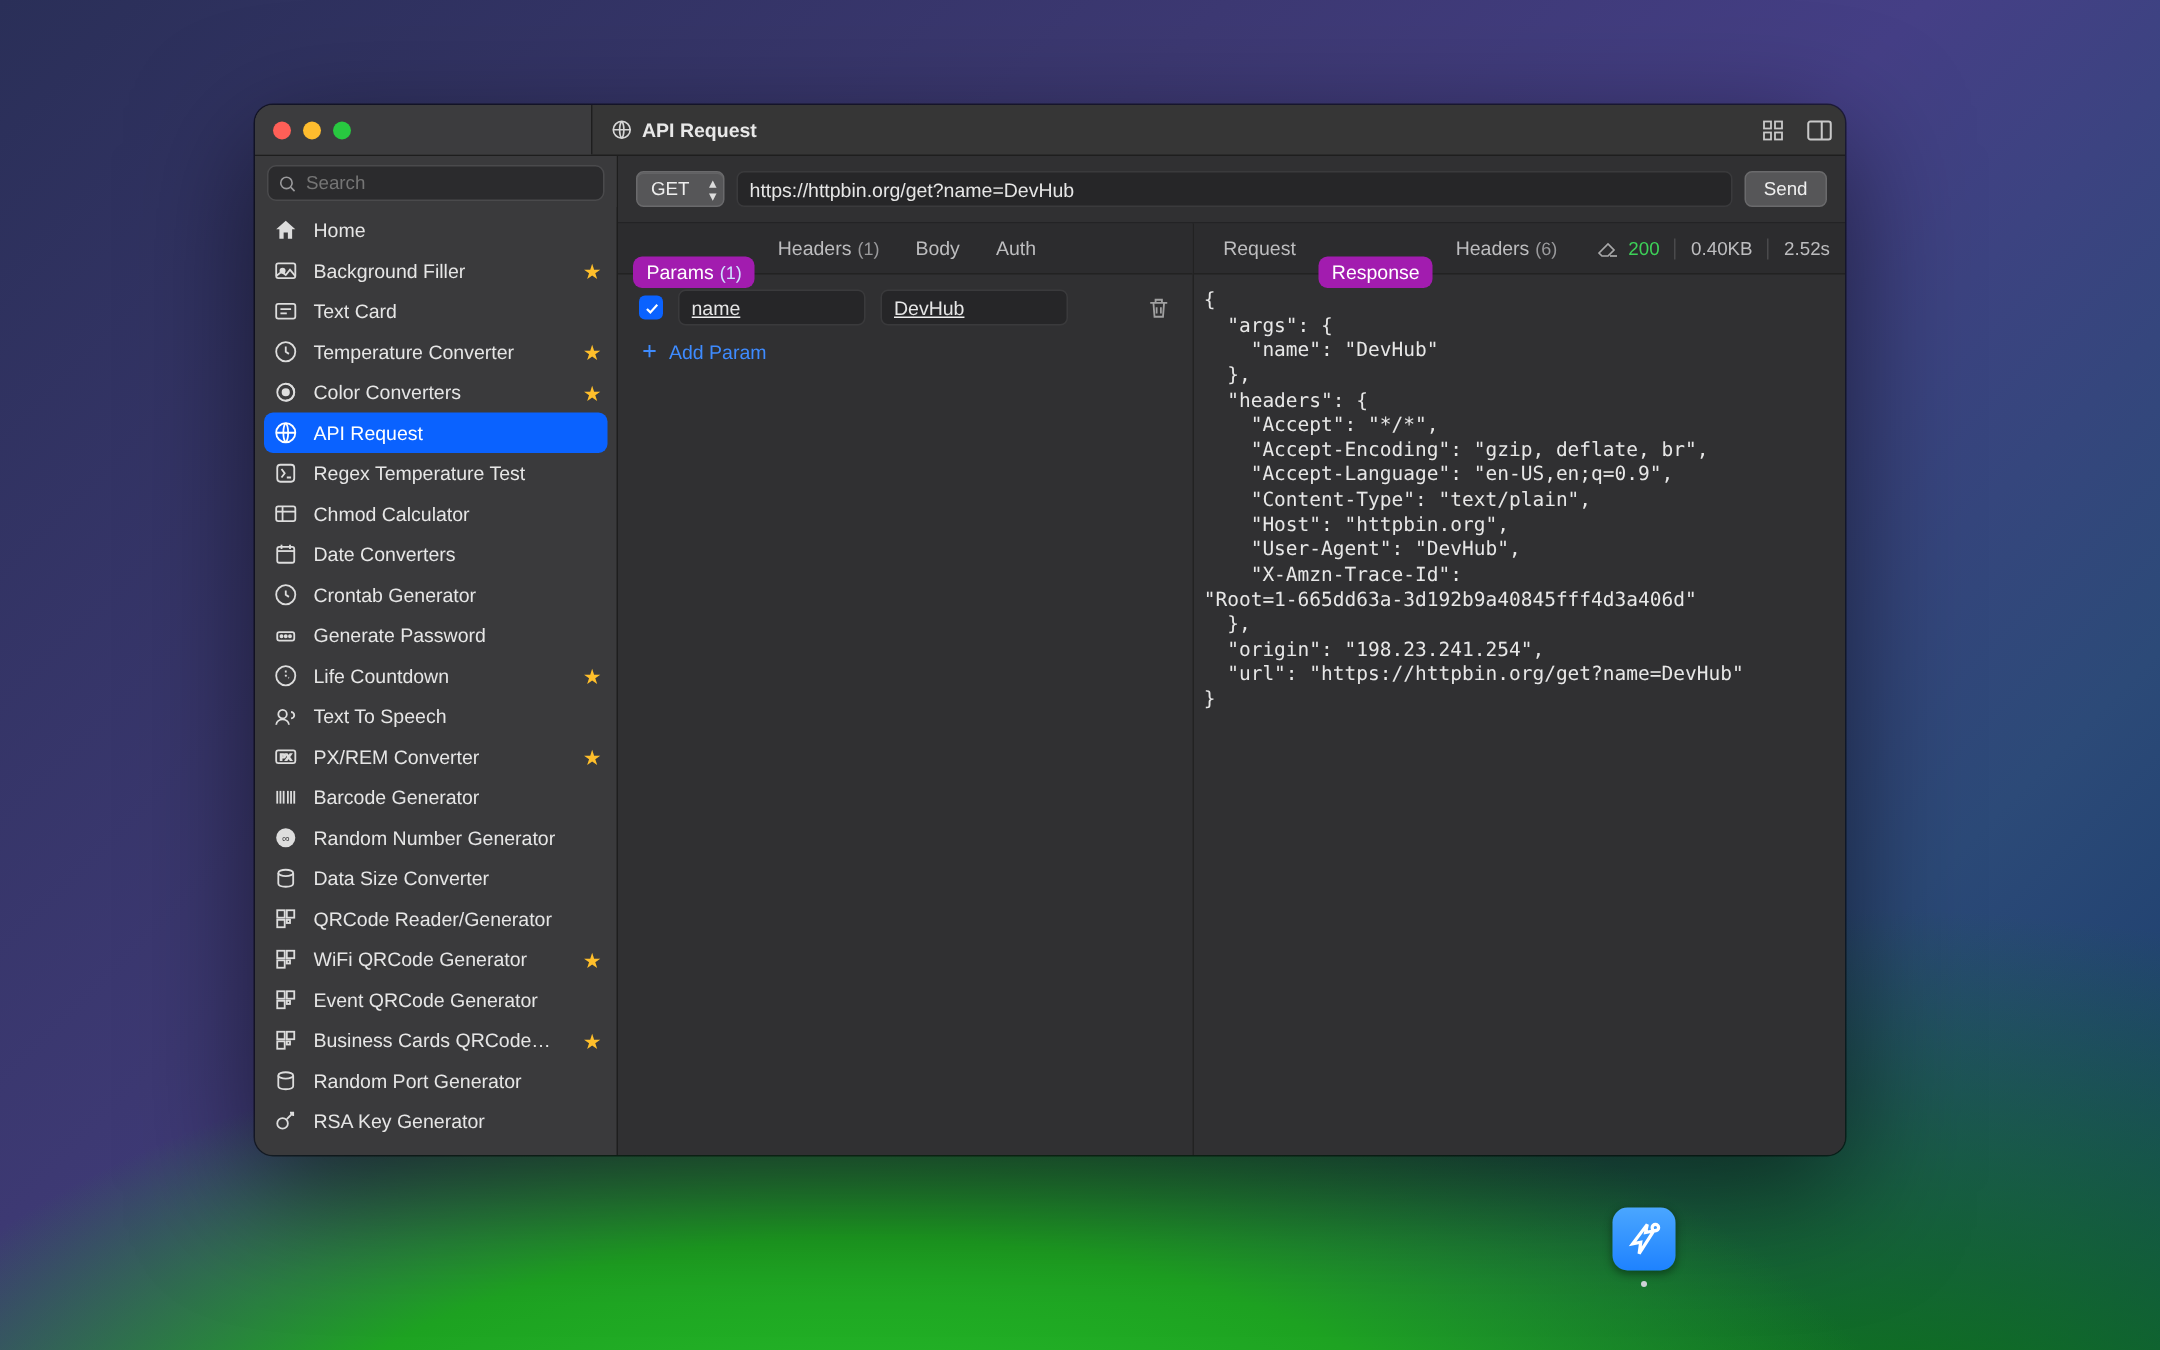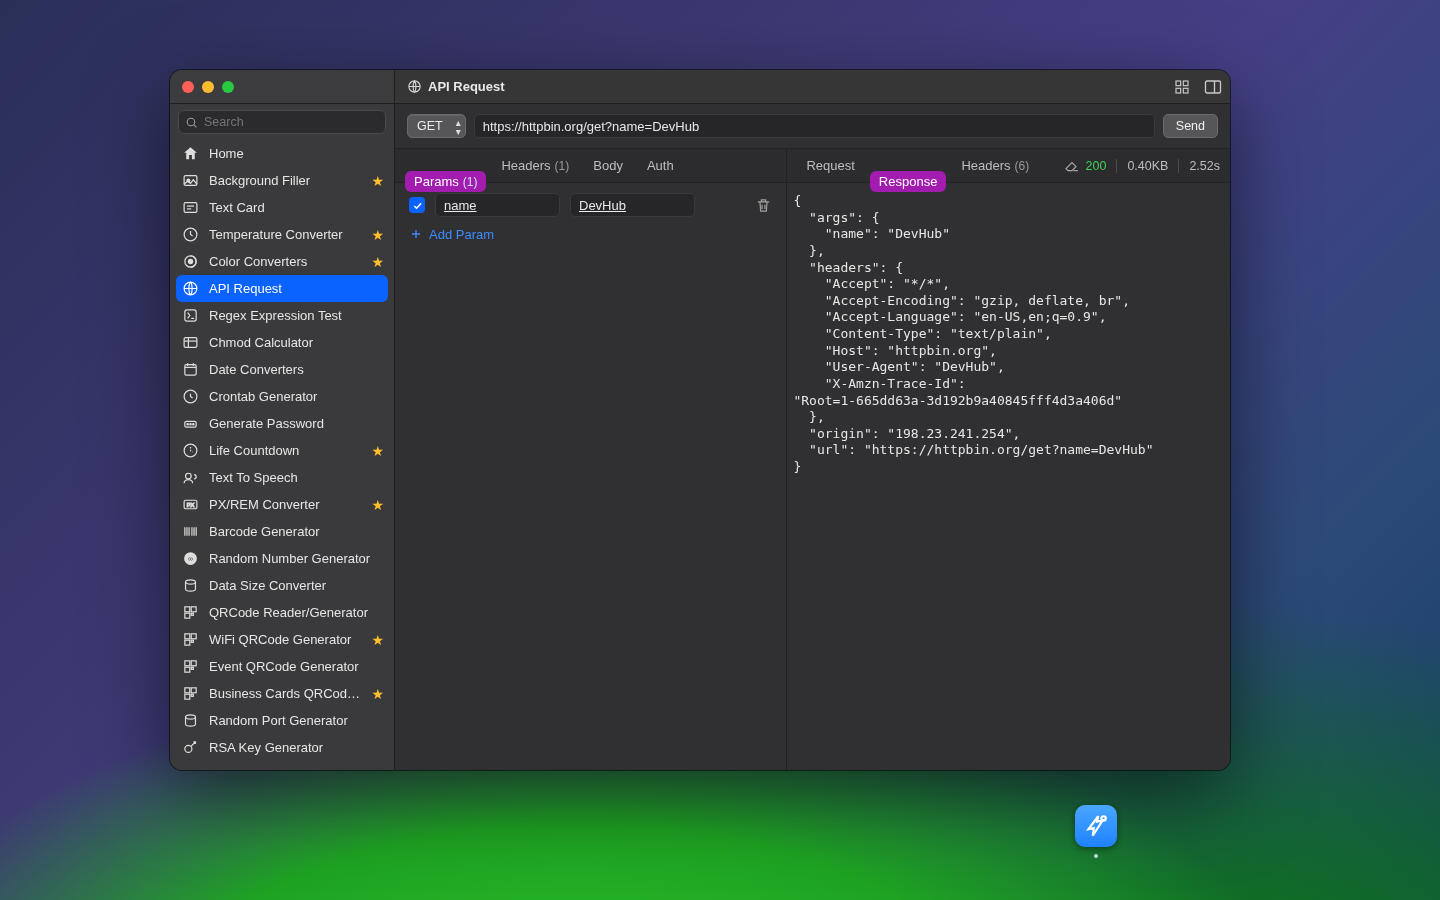--- a/index.html
+++ b/index.html
@@ -28,21 +28,21 @@
   .sidebar-titlebar { width:225px; display:flex; align-items:center; padding-left:12px; gap:8px; height:100%; background:#3c3c3e; border-right:1px solid #1e1e1e;}
   .traffic { width:12px; height:12px; border-radius:50%; }
   .tr-red{background:#ff5f57;} .tr-yel{background:#febc2e;} .tr-grn{background:#28c840;}
   .title-main { flex:1; display:flex; align-items:center; padding:0 12px; color:#e8e8e8; font-size:13px; font-weight:600;}
   .title-main .globe { margin-right:6px; opacity:.9;}
   .title-actions { position:absolute; right:10px; top:0; height:34px; display:flex; align-items:center; gap:14px; color:#bdbdbd;}
   .tb-icon { width:16px; height:16px; cursor:pointer; }
 
   .body { flex:1; display:flex; min-height:0; }
   .sidebar {
-    width:225px; background:#3a3a3c; border-right:1px solid #1e1e1e;
+    width:242px; background:#3a3a3c; border-right:1px solid #1e1e1e;
     display:flex; flex-direction:column; color:#e6e6e6;
   }
   .search-wrap { padding:6px 8px 4px; background:#3a3a3c;}
   .search {
     display:flex; align-items:center; gap:6px; height:24px;
     background:#2b2b2d; border:1px solid #4a4a4c; border-radius:6px;
     padding:0 6px; color:#9a9a9c; font-size:12.5px;
   }
   .search input{ background:transparent; border:none; outline:none; color:#ddd; font-size:12.5px; width:100%;}
 
@@ -231,21 +231,21 @@
             </span>
             <span class="lbl">API Request</span>
           </div>
           <div class="item">
             <span class="ic">
               <svg width="17" height="17" viewBox="0 0 24 24" fill="none" stroke="#e6e6e6" stroke-width="1.7">
                 <rect x="4" y="4" width="16" height="16" rx="3"></rect>
                 <path d="M8 8l3 4-3 4M13 16h4"></path>
               </svg>
             </span>
-            <span class="lbl">Regex Expression Test</span>
+            <span class="lbl">Regex Temperature Test</span>
           </div>
           <div class="item">
             <span class="ic">
               <svg width="17" height="17" viewBox="0 0 24 24" fill="none" stroke="#e6e6e6" stroke-width="1.7">
                 <rect x="3" y="5" width="18" height="14" rx="2"></rect>
                 <line x1="3" y1="10" x2="21" y2="10"></line>
                 <line x1="9" y1="5" x2="9" y2="19"></line>
               </svg>
             </span>
             <span class="lbl">Chmod Calculator</span>

